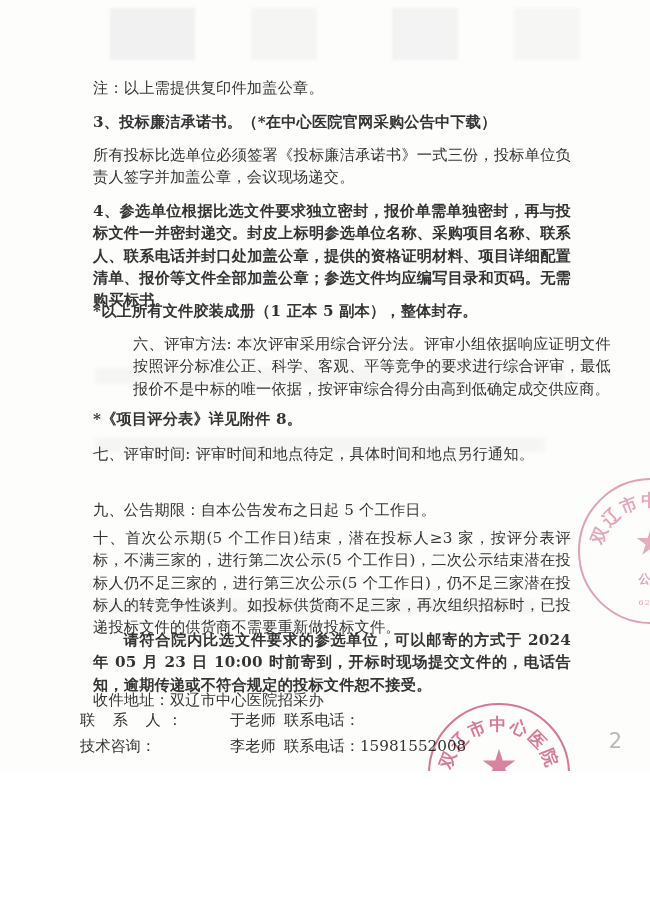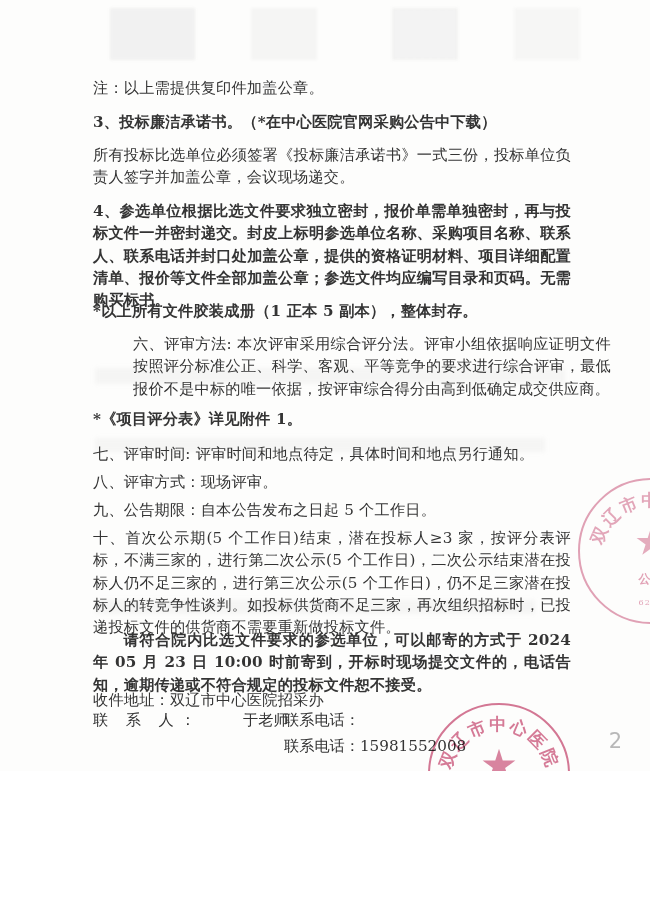--- a/index.html
+++ b/index.html
@@ -45,21 +45,21 @@
     line-height: 22.2px;
     text-align: justify;
     text-justify: inter-ideograph;
     letter-spacing: 0.2px;
   }
   .b { font-weight: bold; }
   .indent2 { text-indent: 2em; }
 
   .contact-block {
     position: absolute;
-    left: 93px;
+    left: 80px;
     font-size: 15.2px;
     line-height: 26px;
   }
   .contact-row { display: flex; }
   .contact-label { width: 150px; flex: 0 0 150px; }
   .spaced { letter-spacing: 0.42em; }
 
   .sign-block {
     position: absolute;
     font-size: 21px;
@@ -150,40 +150,43 @@
   <p class="body-text b" style="top:96px;">3、投标廉洁承诺书。（*在中心医院官网采购公告中下载）</p>
 
   <p class="body-text" style="top:129px;">所有投标比选单位必须签署《投标廉洁承诺书》一式三份，投标单位负责人签字并加盖公章，会议现场递交。</p>
 
   <p class="body-text b" style="top:185px;">4、参选单位根据比选文件要求独立密封，报价单需单独密封，再与投标文件一并密封递交。封皮上标明参选单位名称、采购项目名称、联系人、联系电话并封口处加盖公章，提供的资格证明材料、项目详细配置清单、报价等文件全部加盖公章；参选文件均应编写目录和页码。无需购买标书。</p>
 
   <p class="body-text b" style="top:285px;">*以上所有文件胶装成册（1 正本 5 副本），整体封存。</p>
 
   <p class="body-text" style="top:318px;margin-left:40px;">六、评审方法: 本次评审采用综合评分法。评审小组依据响应证明文件按照评分标准公正、科学、客观、平等竞争的要求进行综合评审，最低报价不是中标的唯一依据，按评审综合得分由高到低确定成交供应商。</p>
 
-  <p class="body-text b" style="top:393px;">*《项目评分表》详见附件 1。</p>
+  <p class="body-text b" style="top:393px;">*《项目评分表》详见附件 8。</p>
 
   <p class="body-text" style="top:428px;">七、评审时间: 评审时间和地点待定，具体时间和地点另行通知。</p>
 
-  <p class="body-text" style="top:456px;">八、评审方式：现场评审。</p>
 
   <p class="body-text" style="top:484px;">九、公告期限：自本公告发布之日起 5 个工作日。</p>
 
   <p class="body-text" style="top:512px;">十、首次公示期(5 个工作日)结束，潜在投标人≥3 家，按评分表评标，不满三家的，进行第二次公示(5 个工作日)，二次公示结束潜在投标人仍不足三家的，进行第三次公示(5 个工作日)，仍不足三家潜在投标人的转竞争性谈判。如投标供货商不足三家，再次组织招标时，已投递投标文件的供货商不需要重新做投标文件。</p>
 
   <p class="body-text indent2" style="top:614px;font-weight:bold;">请符合院内比选文件要求的参选单位，可以邮寄的方式于 2024 年 05 月 23 日 10:00 时前寄到，开标时现场提交文件的，电话告知，逾期传递或不符合规定的投标文件恕不接受。</p>
 
   <p class="body-text" style="top:674px;">收件地址：双辽市中心医院招采办</p>
 
   <div class="contact-block" style="top:707px;">
     <div class="contact-row">
       <span class="contact-label">
         <span class="spaced">联 系 人：</span>
       </span>
       <span>于老师</span>
+    </div>
+    <div class="contact-row">
+      <span class="contact-label">技术咨询：</span>
+      <span>李老师</span>
     </div>
   </div>
 
   <div class="contact-block" style="left:270px; top:707px;margin-left:14px;">
     <div class="contact-row">
       <span>联系电话：</span>
     </div>
     <div class="contact-row">
       <span>联系电话：</span>
       <span>15981552008</span>

